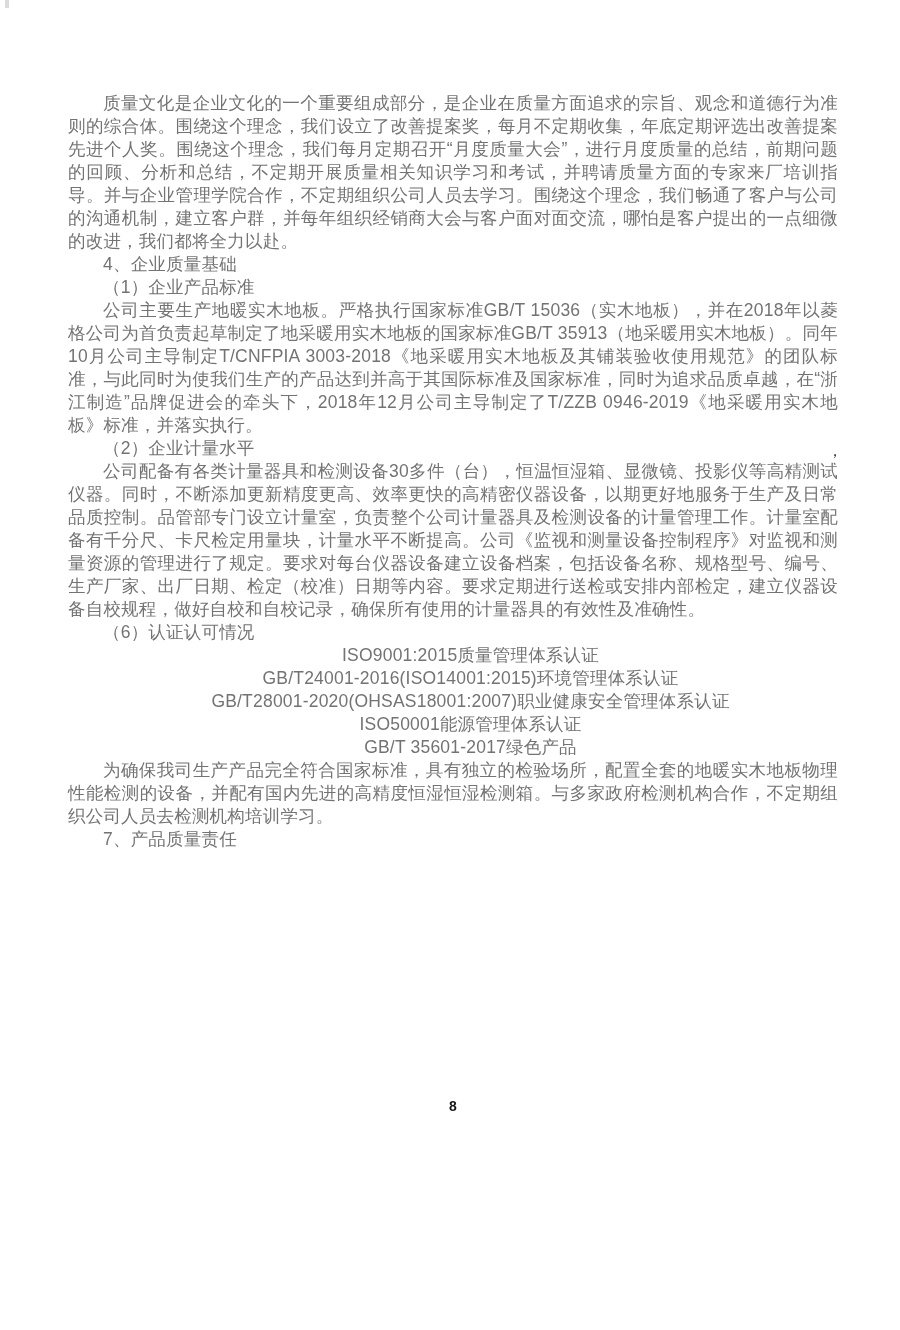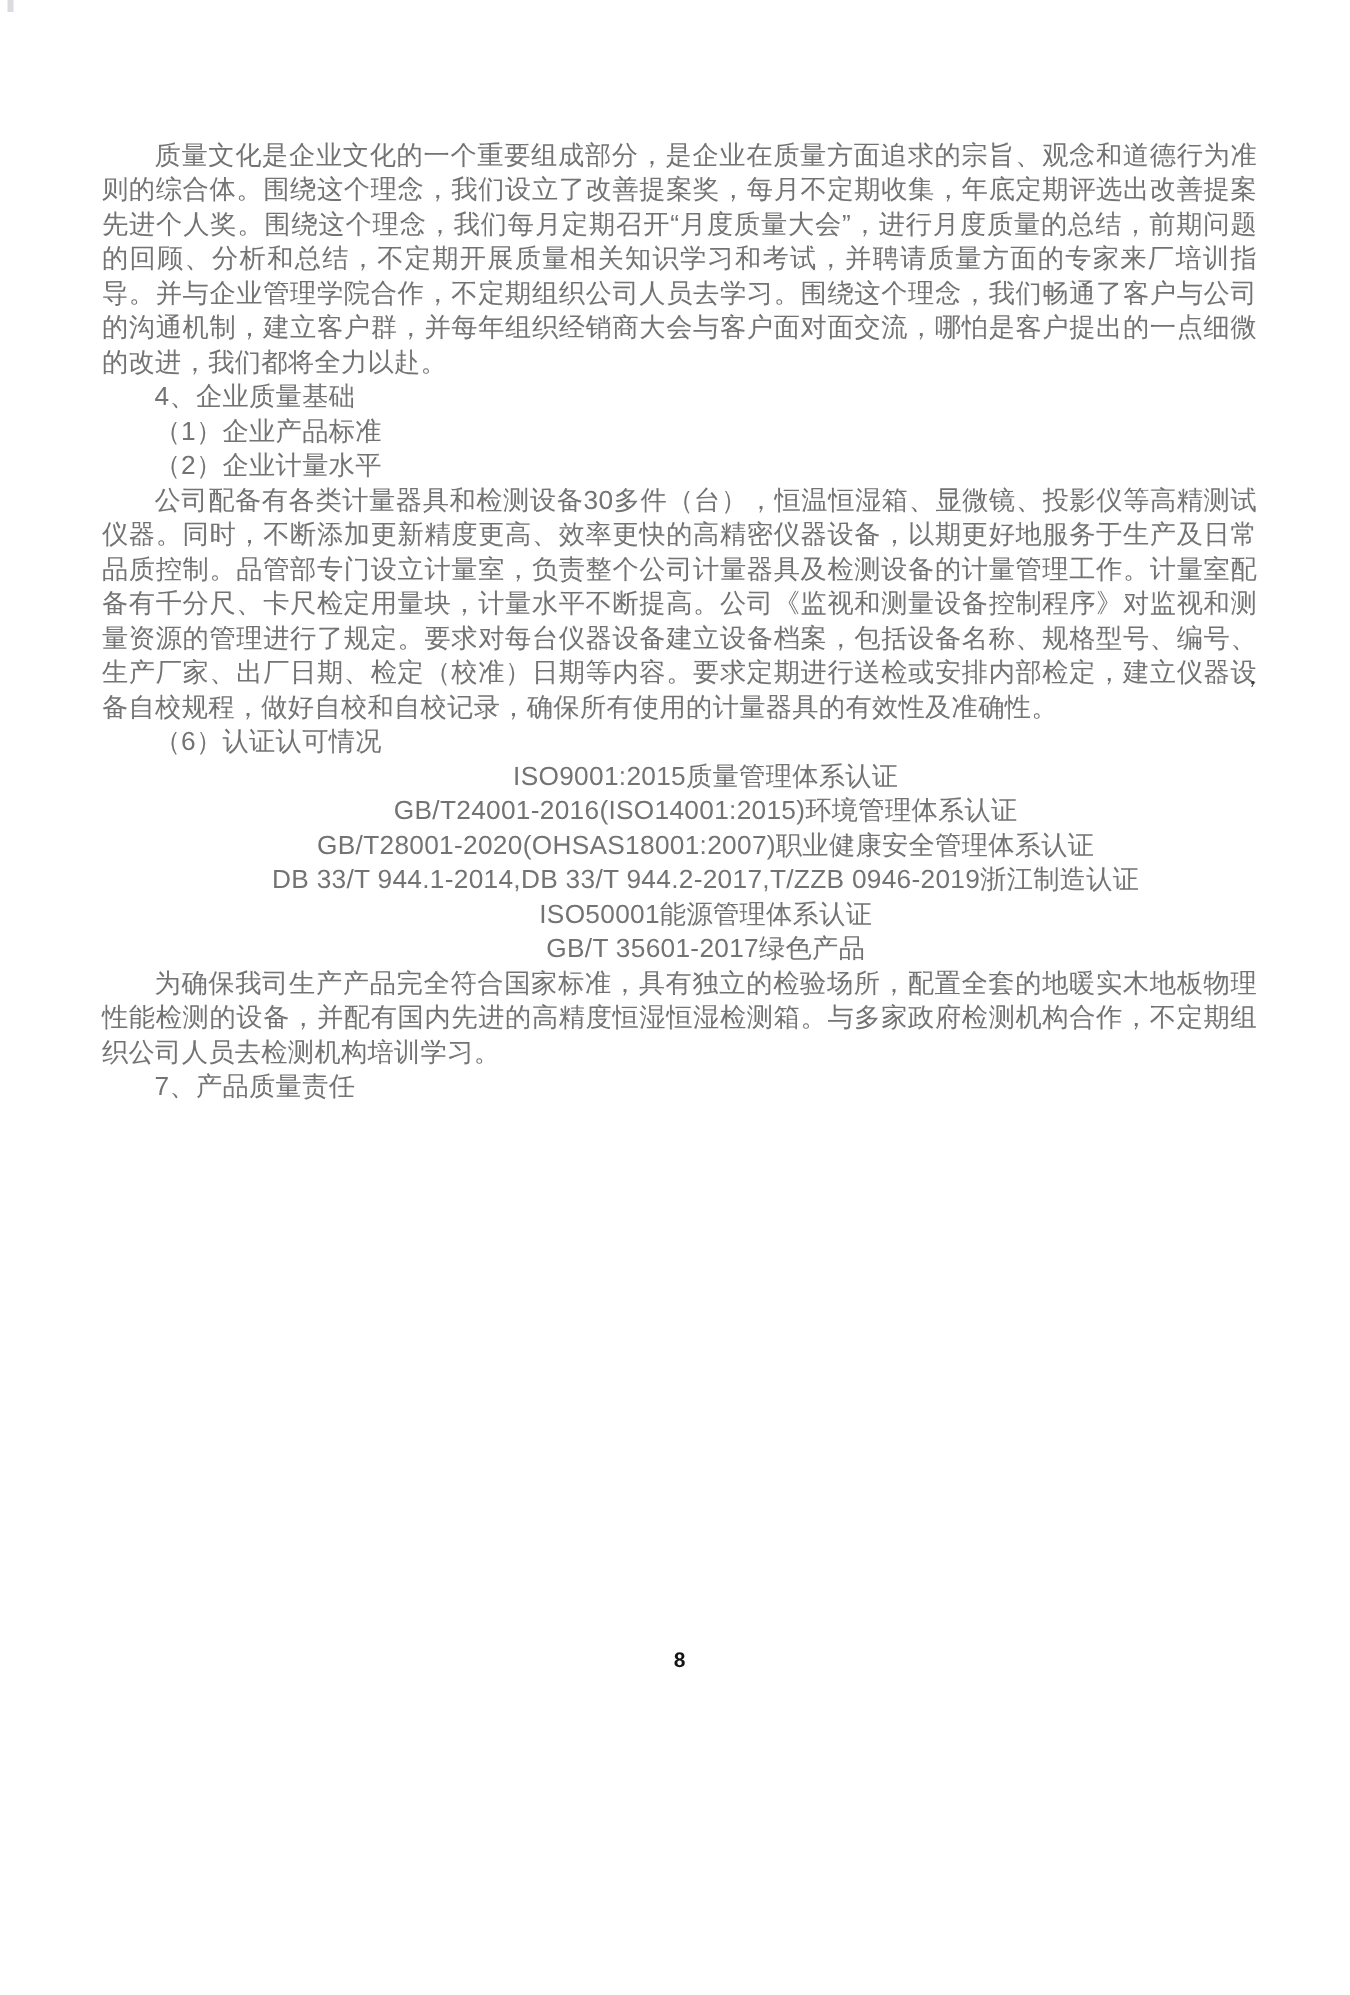--- a/index.html
+++ b/index.html
@@ -54,27 +54,27 @@
 </head>
 <body>
 
 <div class="page">
   <div class="corner-sliver"></div>
 
   <div class="content">
     <p class="paragraph">质量文化是企业文化的一个重要组成部分，是企业在质量方面追求的宗旨、观念和道德行为准则的综合体。围绕这个理念，我们设立了改善提案奖，每月不定期收集，年底定期评选出改善提案先进个人奖。围绕这个理念，我们每月定期召开“月度质量大会”，进行月度质量的总结，前期问题的回顾、分析和总结，不定期开展质量相关知识学习和考试，并聘请质量方面的专家来厂培训指导。并与企业管理学院合作，不定期组织公司人员去学习。围绕这个理念，我们畅通了客户与公司的沟通机制，建立客户群，并每年组织经销商大会与客户面对面交流，哪怕是客户提出的一点细微的改进，我们都将全力以赴。</p>
     <p class="heading">4、企业质量基础</p>
     <p class="subheading">（1）企业产品标准</p>
+    <p class="paragraph">公司主要生产地暖实木地板。严格执行国家标准GB/T 15036（实木地板），并在2018年以菱格公司为首负责起草制定了地采暖用实木地板的国家标准GB/T 35913（地采暖用实木地板）。同年10月公司主导制定T/CNFPIA 3003-2018《地采暖用实木地板及其铺装验收使用规范》的团队标准，与此同时为使我们生产的产品达到并高于其国际标准及国家标准，同时为追求品质卓越，在“浙江制造”品牌促进会的牵头下，2018年12月公司主导制定了T/ZZB 0946-2019《地采暖用实木地板》标准，并落实执行。</p>
     <p class="subheading">（2）企业计量水平</p>
     <p class="paragraph">公司配备有各类计量器具和检测设备30多件（台），恒温恒湿箱、显微镜、投影仪等高精测试仪器。同时，不断添加更新精度更高、效率更快的高精密仪器设备，以期更好地服务于生产及日常品质控制。品管部专门设立计量室，负责整个公司计量器具及检测设备的计量管理工作。计量室配备有千分尺、卡尺检定用量块，计量水平不断提高。公司《监视和测量设备控制程序》对监视和测量资源的管理进行了规定。要求对每台仪器设备建立设备档案，包括设备名称、规格型号、编号、生产厂家、出厂日期、检定（校准）日期等内容。要求定期进行送检或安排内部检定，建立仪器设备自校规程，做好自校和自校记录，确保所有使用的计量器具的有效性及准确性。</p>
     <p class="subheading">（6）认证认可情况</p>
     <p class="cert">ISO9001:2015质量管理体系认证</p>
     <p class="cert">GB/T24001-2016(ISO14001:2015)环境管理体系认证</p>
     <p class="cert">GB/T28001-2020(OHSAS18001:2007)职业健康安全管理体系认证</p>
-    <p class="cert">DB 33/T 944.1-2014,DB 33/T 944.2-2017,T/ZZB 0946-2019浙江制造认证</p>
     <p class="cert">ISO50001能源管理体系认证</p>
     <p class="cert">GB/T 35601-2017绿色产品</p>
     <p class="paragraph">为确保我司生产产品完全符合国家标准，具有独立的检验场所，配置全套的地暖实木地板物理性能检测的设备，并配有国内先进的高精度恒湿恒湿检测箱。与多家政府检测机构合作，不定期组织公司人员去检测机构培训学习。</p>
     <p class="heading">7、产品质量责任</p>
   </div>
 
   <div class="stray-comma">，</div>
 
   <div class="page-number">8</div>
 </div>

